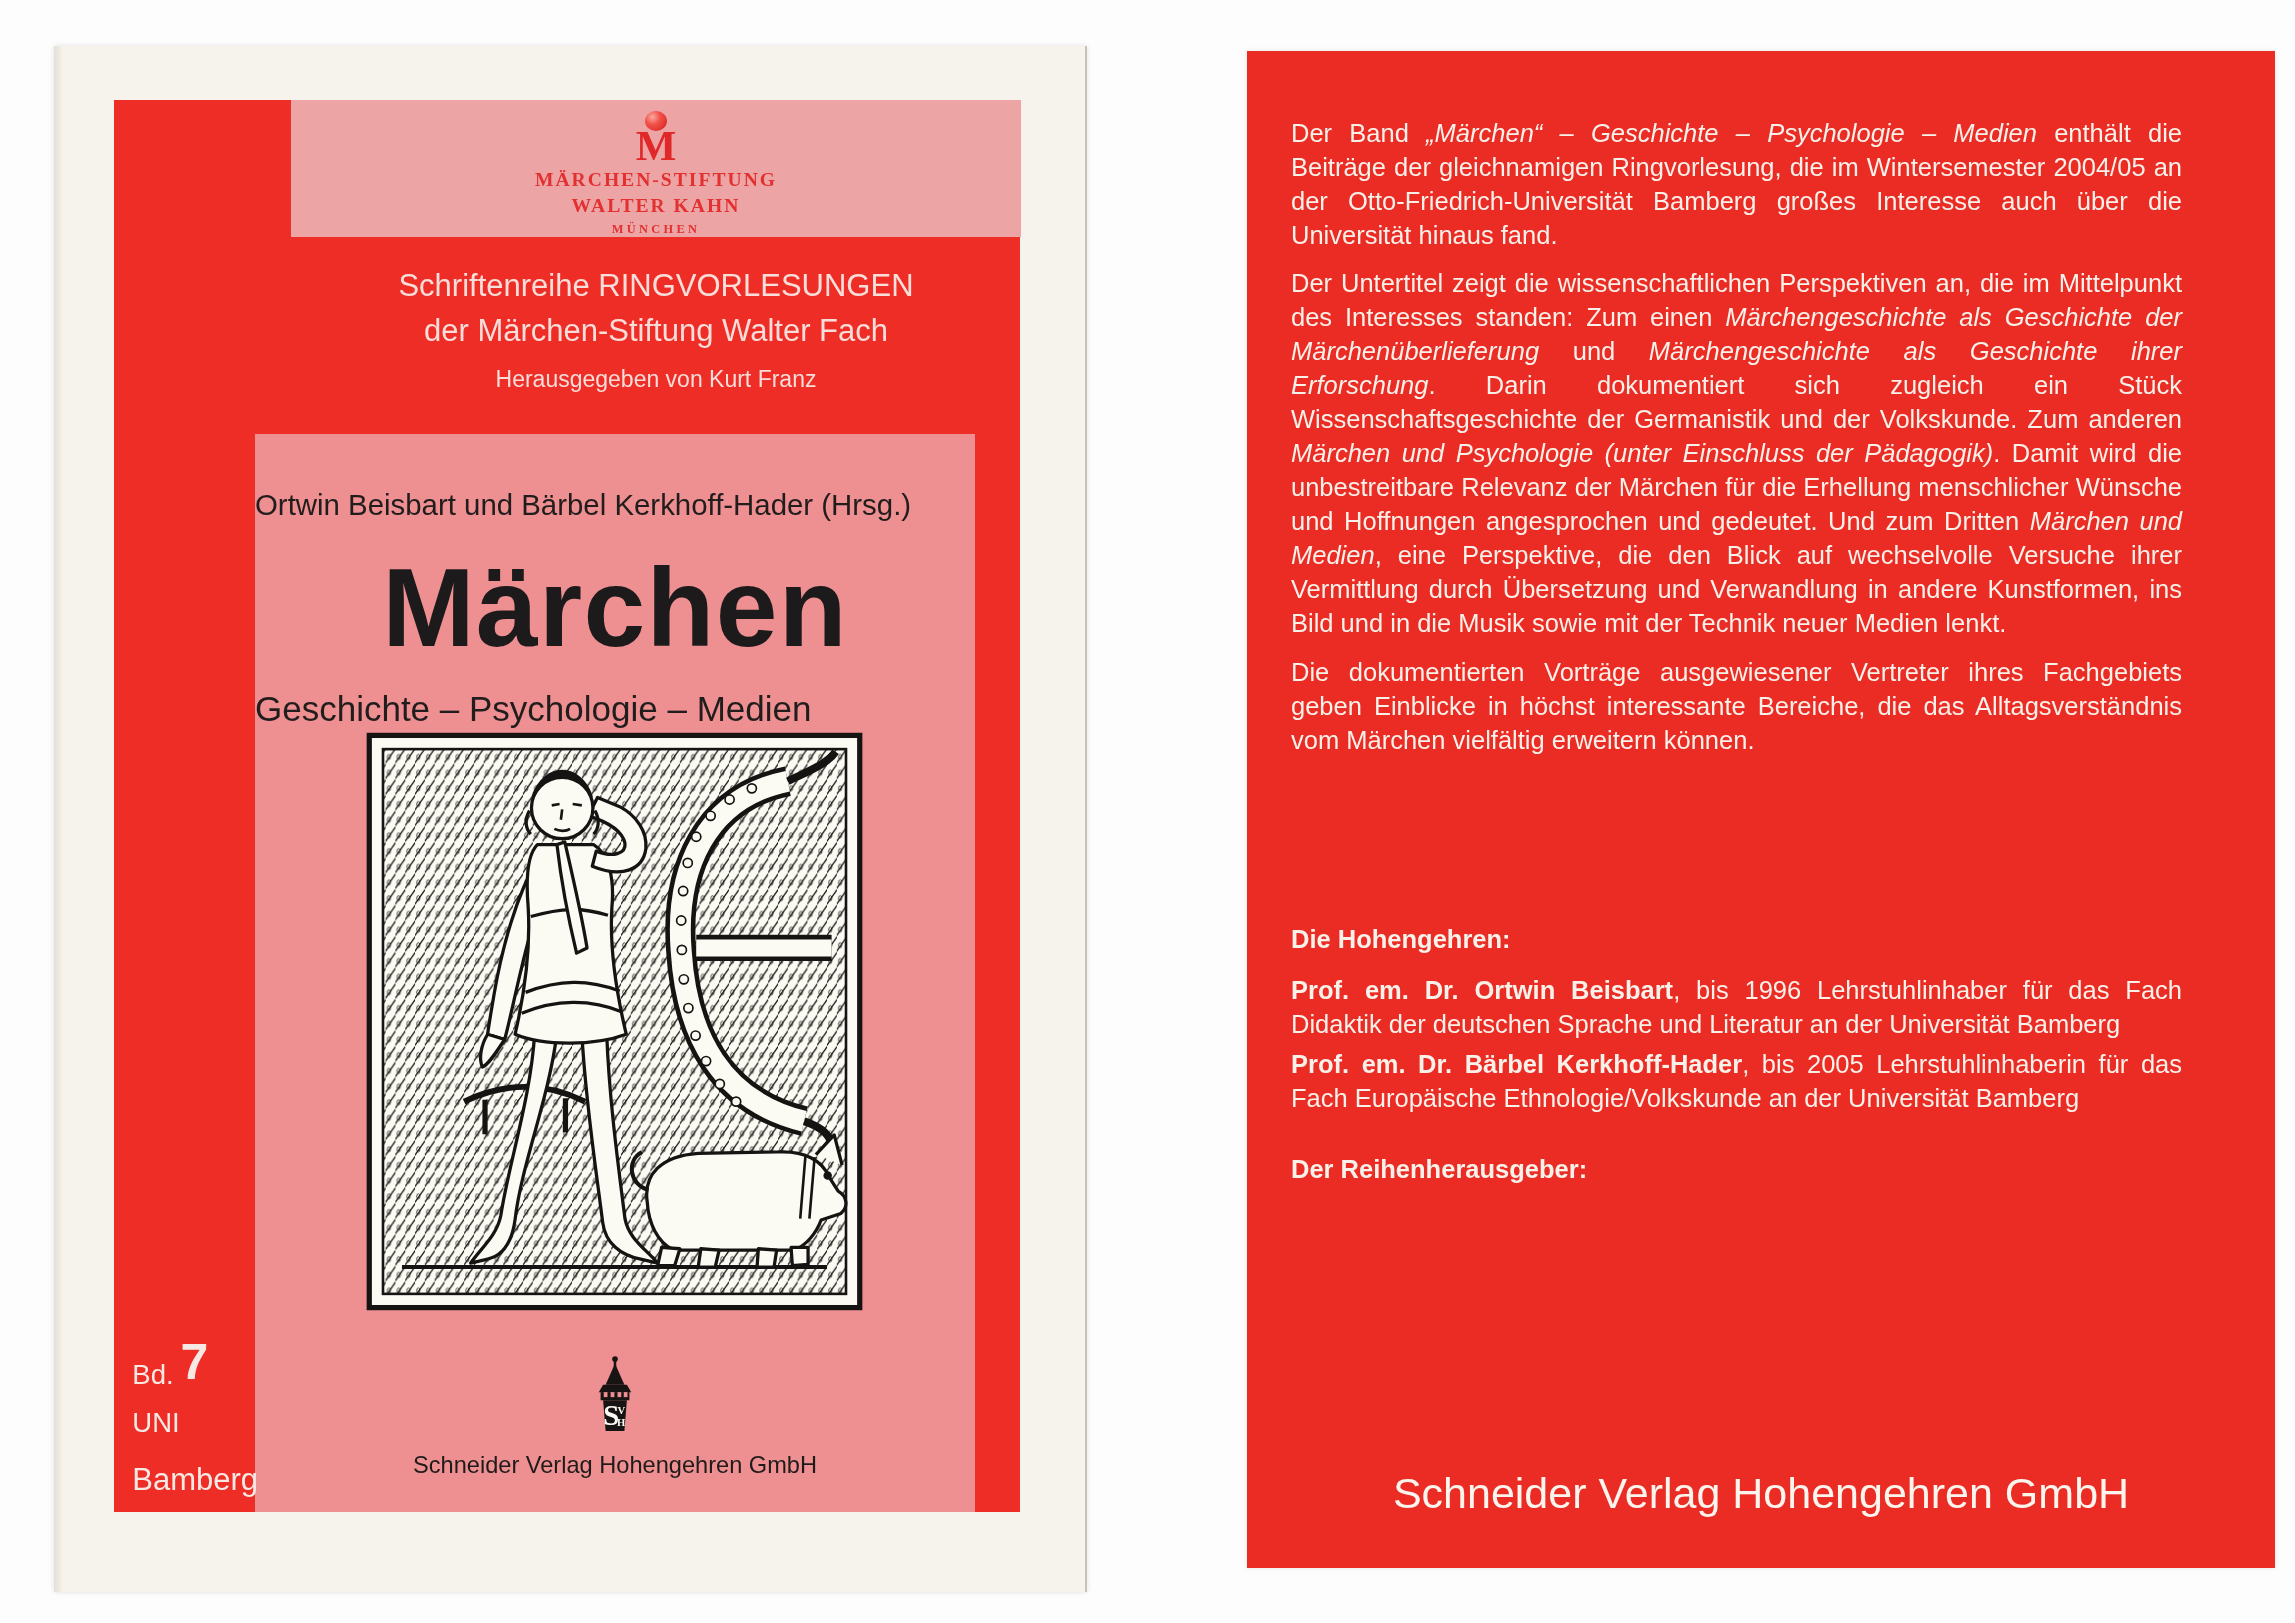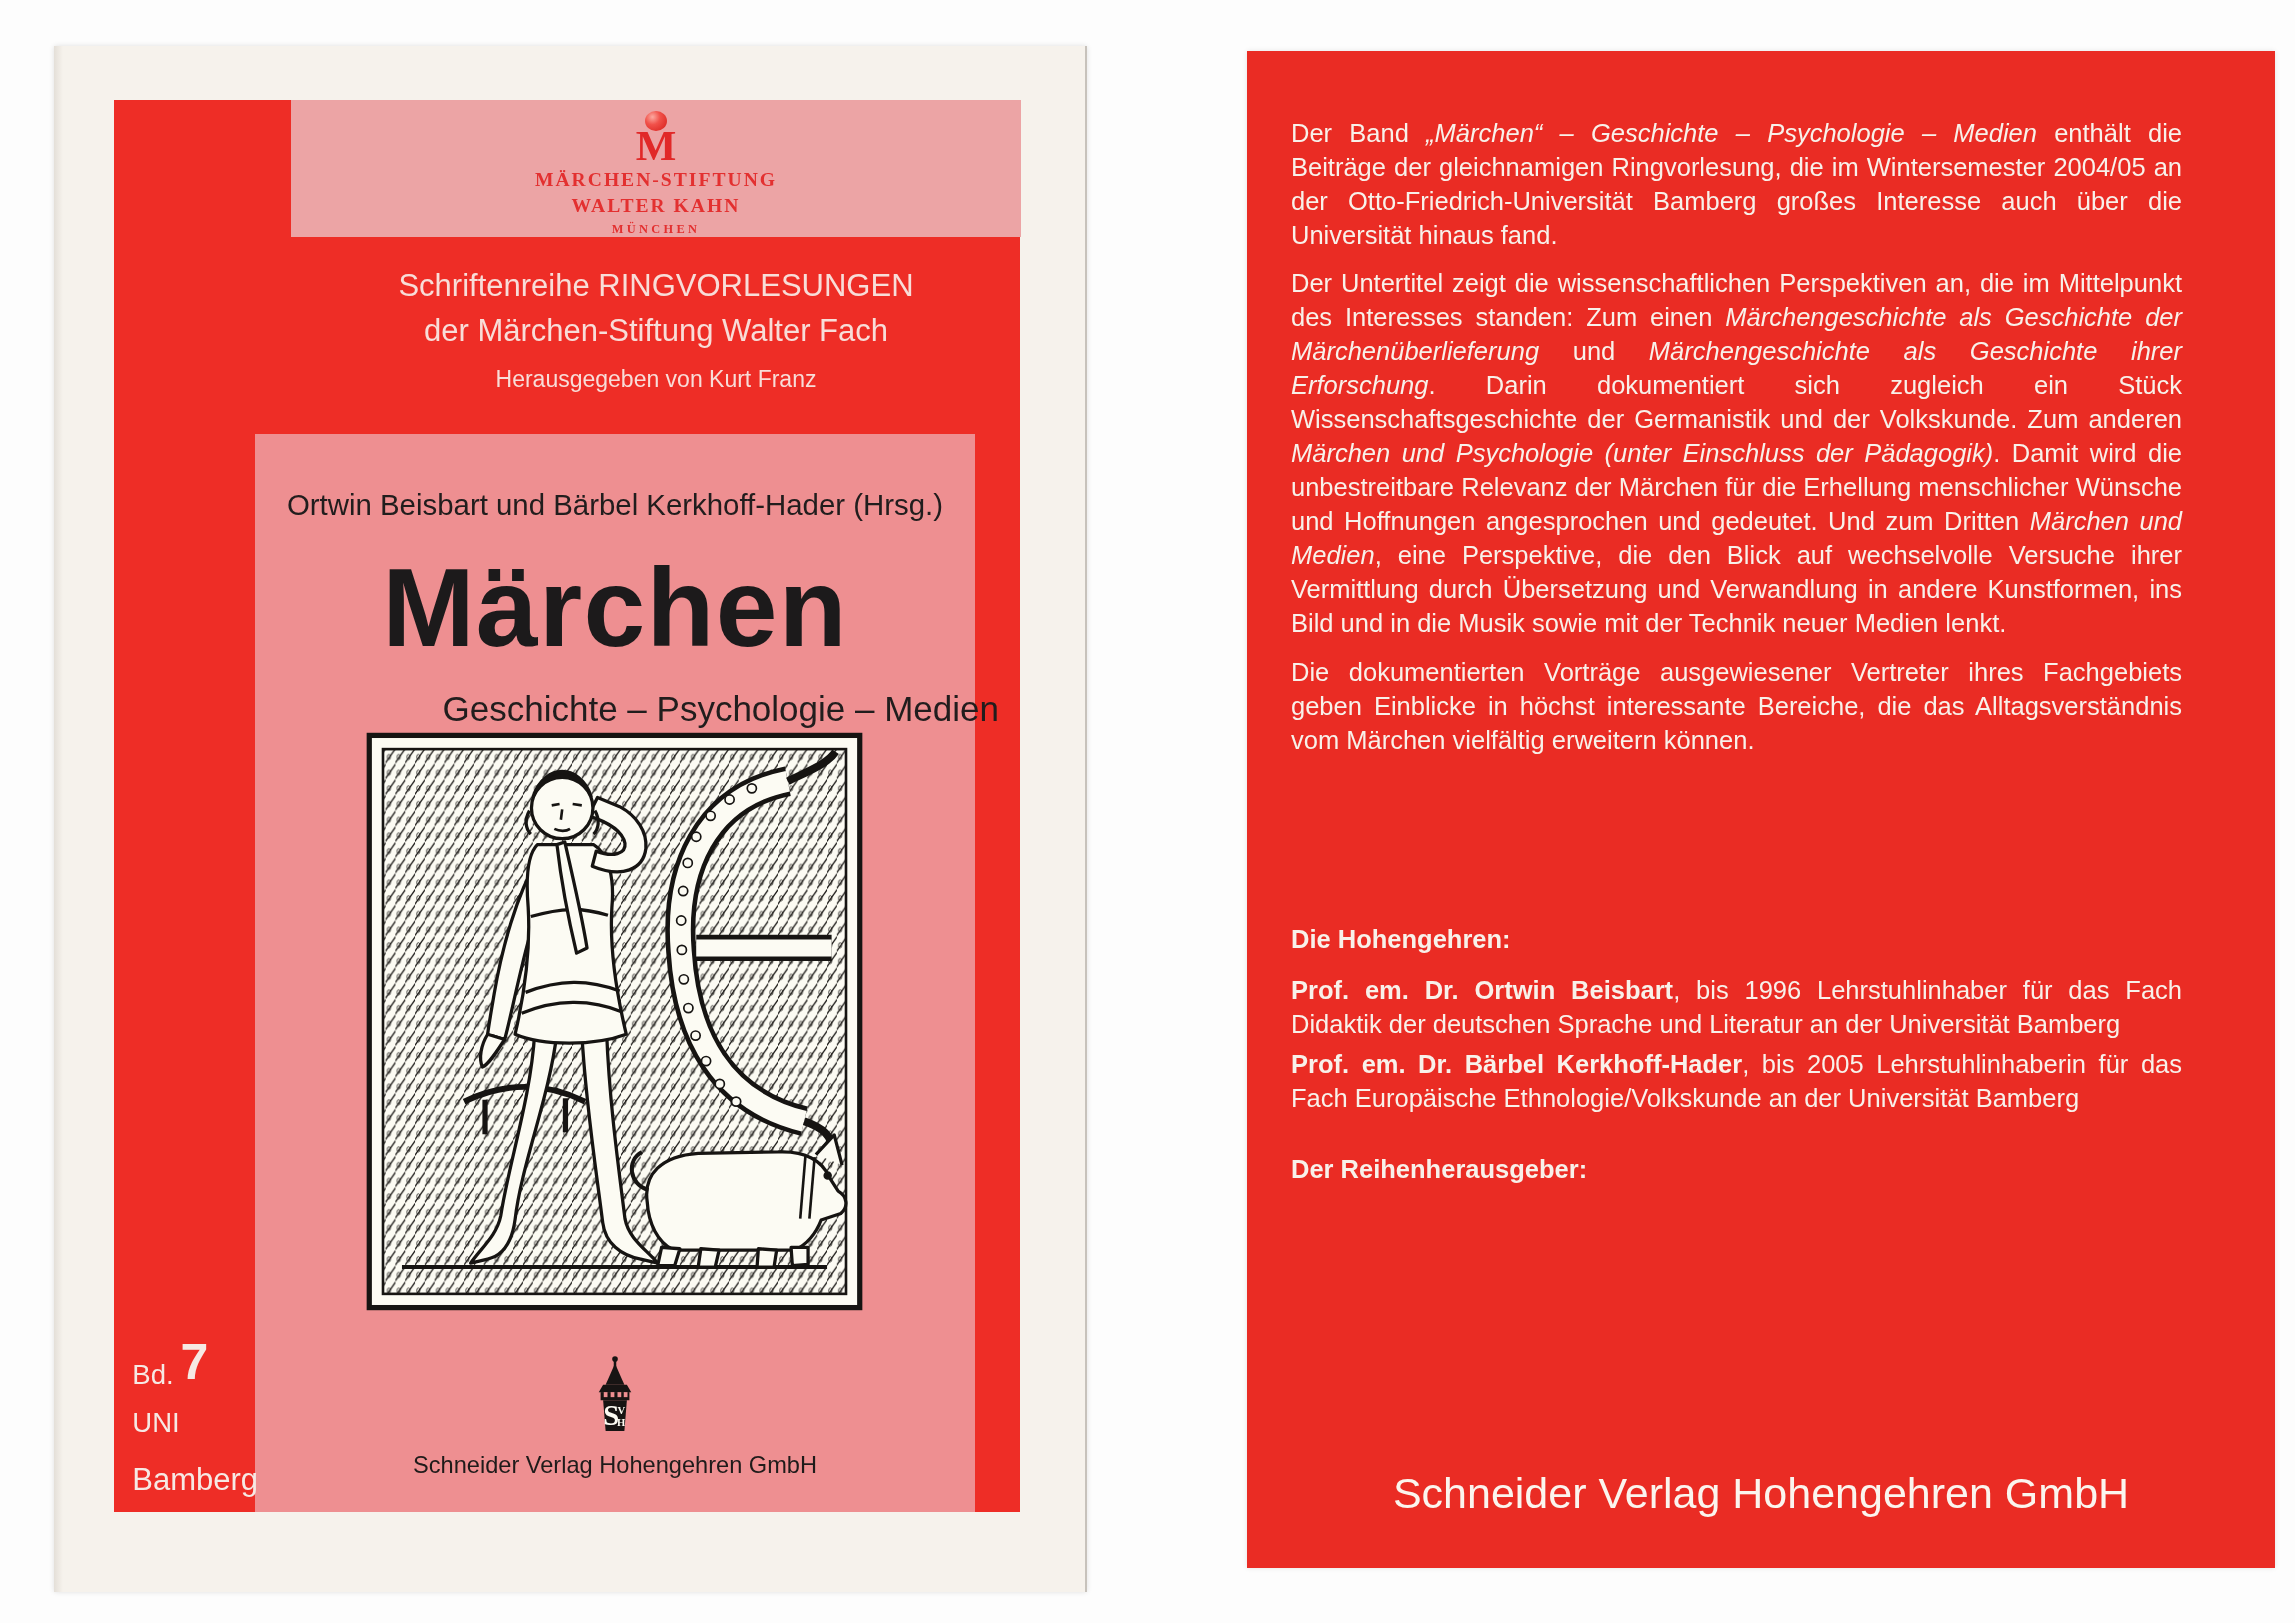--- a/index.html
+++ b/index.html
@@ -16,24 +16,24 @@
   .ball{width:22px;height:22px;border-radius:50%;margin-bottom:-5.2px;z-index:2;
         background:radial-gradient(circle at 34% 30%, #fca9a0 0%, #f1514a 38%, #d51c18 100%);}
   .monogram{font-family:"Liberation Serif",serif;font-weight:bold;font-size:43px;line-height:.92;color:#e12828;}
   .f-name{font-family:"Liberation Serif",serif;font-weight:bold;font-size:19.6px;letter-spacing:2px;color:#e33030;margin-top:3.9px;line-height:1.12;}
   .f-city{font-family:"Liberation Serif",serif;font-weight:bold;font-size:12.4px;letter-spacing:3.3px;color:#e33030;margin-top:5.2px;text-align:right;}
   .band-series{position:absolute;left:177px;top:137px;width:730px;height:198px;text-align:center;color:#f8ddd8;}
   .s1{font-size:31px;margin-top:31px;}
   .s2{font-size:31px;margin-top:9.2px;}
   .s3{font-size:23px;margin-top:17px;}
   .panel{position:absolute;left:141px;top:334px;width:720px;height:1078px;background:#ee8f91;}
-  .editors{position:absolute;left:0;top:54px;width:100%;text-align:center;font-size:29.4px;color:#211d1d;}
+  .editors{position:absolute;left:0;top:54px;width:100%;text-align:left;font-size:29.4px;color:#211d1d;}
   .title{position:absolute;left:0;top:110px;width:100%;text-align:center;font-size:111px;font-weight:bold;
          letter-spacing:1.3px;color:#1c1a1b;}
-  .subtitle{position:absolute;left:0;top:255px;width:100%;text-align:right;font-size:35px;color:#211d1d;padding-left:24px;}
+  .subtitle{position:absolute;left:0;top:255px;width:100%;text-align:left;font-size:35px;color:#211d1d;}
   .woodcut{position:absolute;left:111px;top:298px;width:497px;height:579px;}
   .tower{position:absolute;left:0;top:920px;width:100%;display:flex;justify-content:center;}
   .pubfront{position:absolute;left:0;top:1018px;width:100%;text-align:center;font-size:23.6px;color:#1f1b1a;}
   .volume{position:absolute;left:18.3px;top:1233px;color:#f6e9e4;}
   .vol-row{display:flex;align-items:flex-end;gap:7px;}
   .vol-label{font-size:27.5px;}
   .vol-num{font-size:50px;font-weight:bold;}
   .vol-org{font-size:27.5px;margin-top:15.7px;}
   .vol-city{font-size:31px;margin-top:23px;}
   

